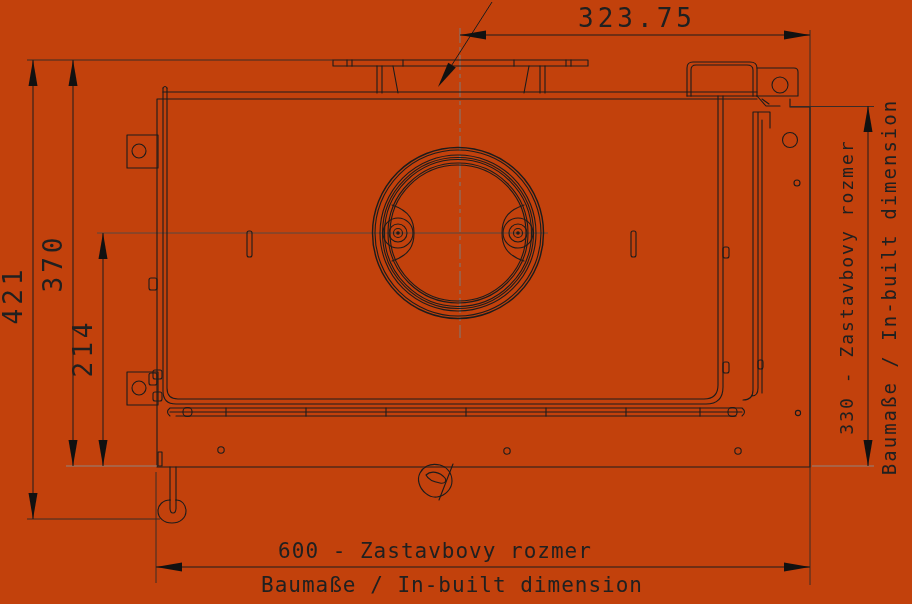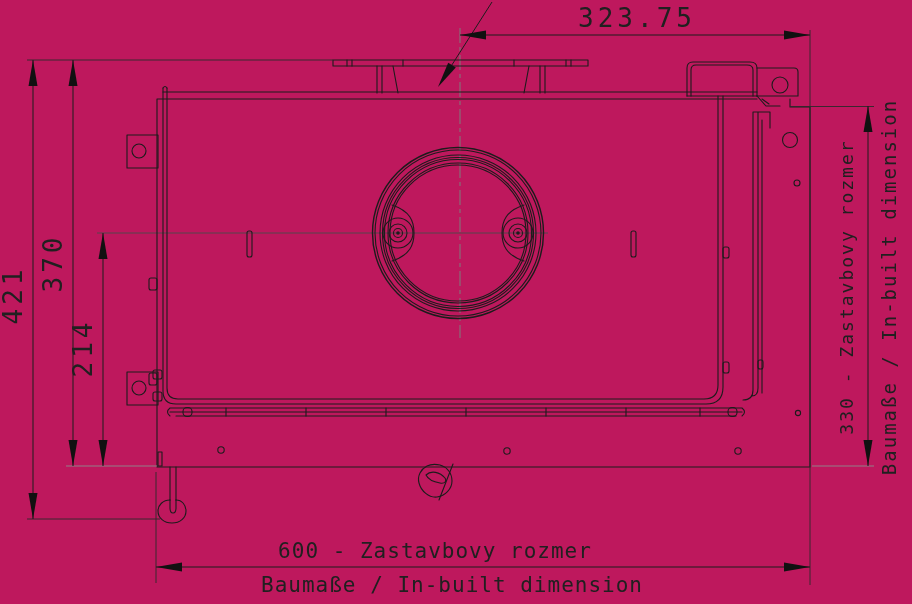--- a/index.html
+++ b/index.html
@@ -1,16 +1,16 @@
 <!DOCTYPE html>
 <html><head>
 <meta charset="utf-8">
 <style>
   html,body{margin:0;padding:0;background:#ffffff;}
-  .stage{width:912px;height:604px;position:relative;background:#be185d;overflow:hidden;}
+  .stage{width:912px;height:604px;position:relative;background:#c2410c;overflow:hidden;}
   svg{display:block;}
   .ln{stroke:#1c1c1c;stroke-width:1.1;fill:none;stroke-linecap:round;stroke-linejoin:round;}
   .ln2{stroke:#1c1c1c;stroke-width:1.4;fill:none;stroke-linecap:round;stroke-linejoin:round;}
   .dim{stroke:#1c1c1c;stroke-width:1;fill:none;}
   .ext{stroke:#2a2a2a;stroke-width:0.9;fill:none;}
   .gray{stroke:#8d8d8d;}
   .cl{stroke:#7c7c7c;stroke-width:1;fill:none;}
   .clh{stroke:#4a4a4a;stroke-width:0.9;fill:none;}
   .arr{fill:#111111;stroke:none;}
   .dot{fill:#1c1c1c;stroke:none;}

